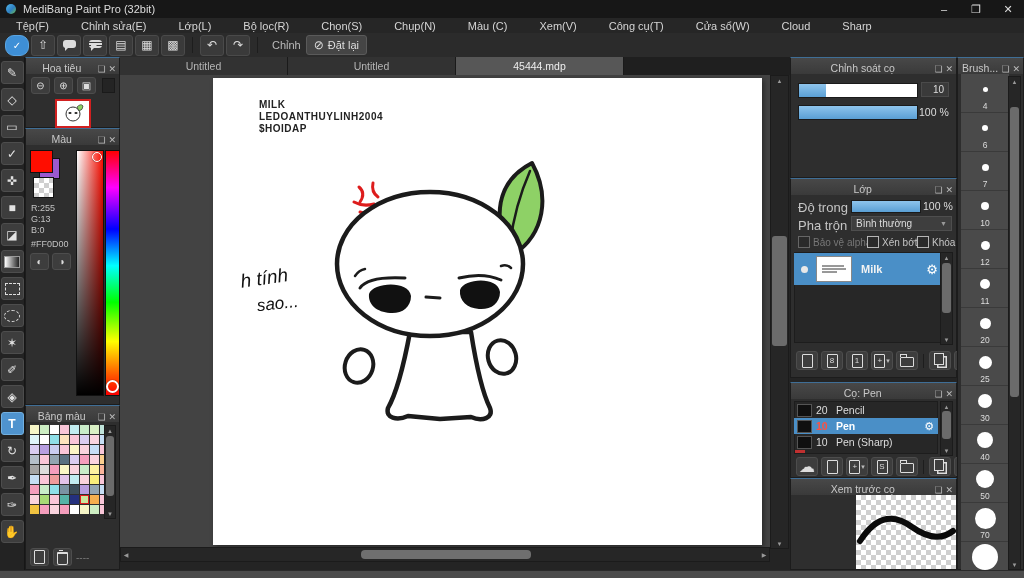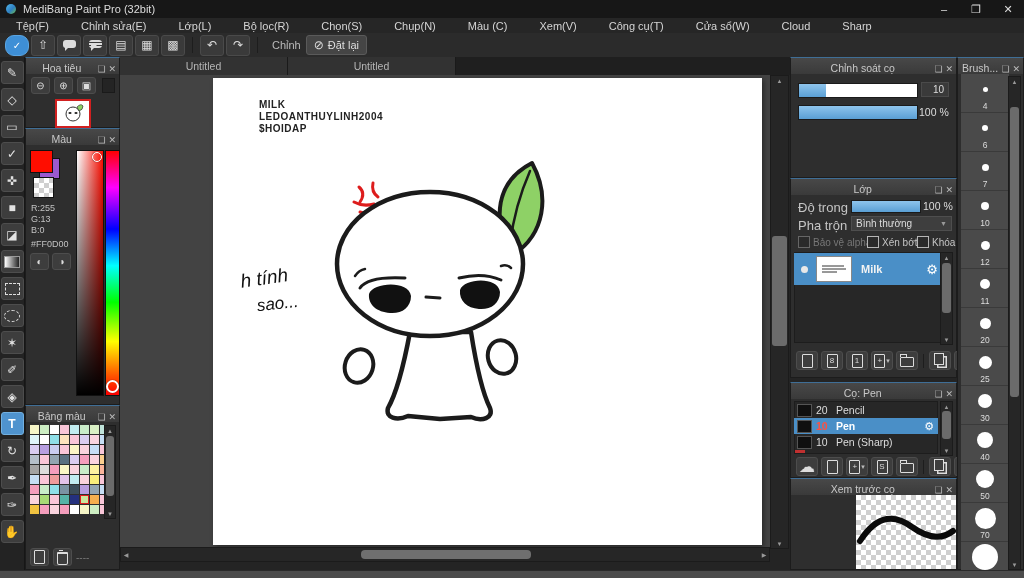--- a/index.html
+++ b/index.html
@@ -345,20 +345,21 @@
       <div class="sm-btn">
           <div class="mini-trash"></div>
         </div>
       <span style="color:#777;font-size:10px;">----</span>
     </div>
   </div>
 
   <div id="tabbar" class="abs">
     <div class="tab">Untitled</div>
     <div class="tab">Untitled</div>
+    <div class="tab active">45444.mdp</div>
   </div>
 
   <div id="canvas-area" class="abs">
     <div id="page">
       <svg width="549" height="467" viewBox="0 0 549 467">
 
         <text id="sig1" x="46" y="30" font-size="10" font-weight="bold" fill="#222" letter-spacing="0.5">MILK</text>
         <text id="sig2" x="46" y="42" font-size="10" font-weight="bold" fill="#222" letter-spacing="0.5">LEDOANTHUYLINH2004</text>
         <text id="sig3" x="46" y="54" font-size="10" font-weight="bold" fill="#222" letter-spacing="0.5">$HOIDAP</text>
 

